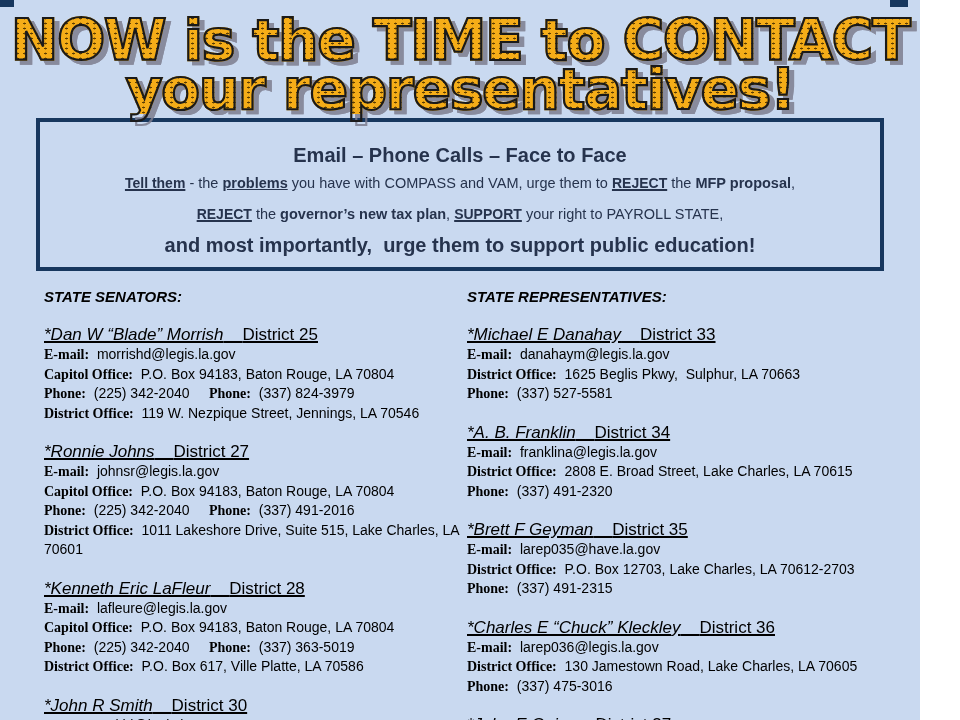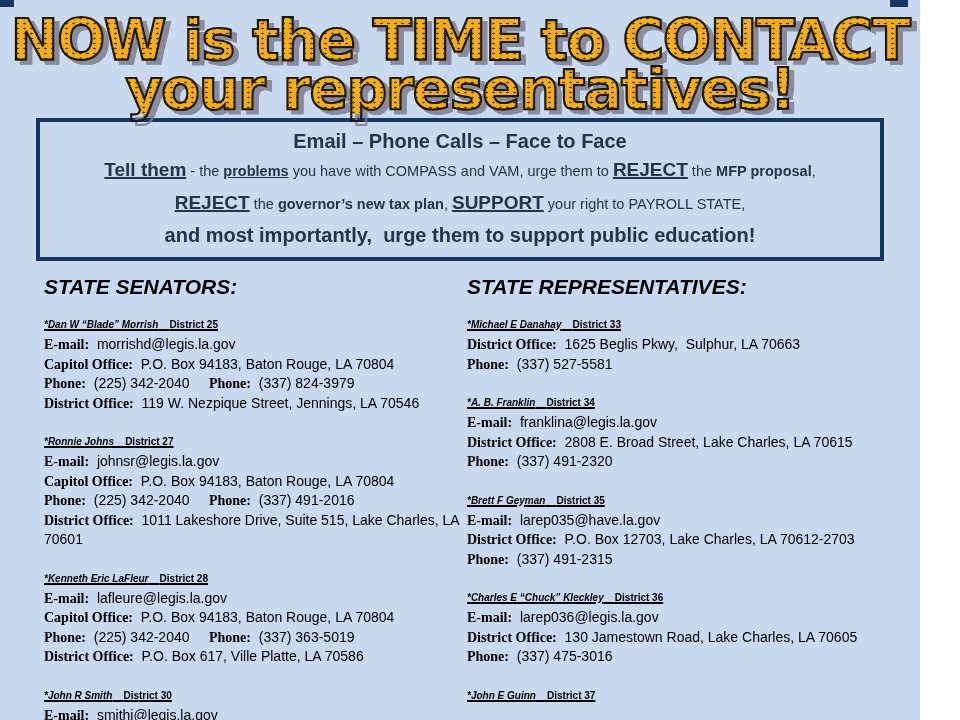--- a/index.html
+++ b/index.html
@@ -35,43 +35,43 @@
       color:transparent;
     }
   }
 
   
   .callout{
     margin:4px 36px 0 36px;
     border:4px solid #17375e;
     text-align:center;
     color:#26334d;
-    padding:7px 6px 9px 6px;
+    padding:21px 6px 9px 6px;
   }
   .callout div{white-space:pre-wrap;}
   .c-head{font-size:20px;font-weight:bold;line-height:24px;}
   .c-mid{font-size:14.5px;line-height:29px;margin-top:2px;}
   .c-mid .big{
-    font-size:19px;font-weight:bold;
+    font-size:14px;font-weight:bold;
     text-decoration:underline;text-decoration-thickness:2px;
   }
   .c-mid .bu{font-weight:bold;text-decoration:underline;}
   .c-mid .b{font-weight:bold;}
   .c-last{font-size:20px;font-weight:bold;line-height:25px;margin-top:4px;}
 
   
   .cols{display:flex;gap:8px;margin-top:16px;padding:0 38px 0 44px;}
   .col{flex:1;min-width:0;}
   .col-head{
-    margin:0;font-size:21px;font-weight:bold;font-style:italic;
+    margin:0;font-size:15px;font-weight:bold;font-style:italic;
     line-height:19px;
   }
   .entry{margin-top:19px;}
   .ehead{
-    margin:0 0 1px 0;font-size:10px;font-weight:bold;line-height:19px;
+    margin:0 0 1px 0;font-size:17px;font-weight:normal;line-height:19px;
     text-decoration:underline;text-decoration-thickness:1.5px;
     white-space:nowrap;
   }
   .ehead .nm{font-style:italic;}
   .ehead .gap::before{content:"\a0\a0\a0\a0";}
   .dline{margin:0;font-size:14px;line-height:19.5px;white-space:pre-wrap;}
   .dline .lb{font-weight:bold;font-family:Liberation Serif, serif;}
 </style>
 </head>
 <body>
@@ -126,20 +126,21 @@
         <p class="dline"><span class="lb">E-mail:</span><span>  smithj@legis.la.gov</span></p>
 
       </article>
     </section>
 
     <section class="col">
       <h2 class="col-head">STATE REPRESENTATIVES:</h2>
 
       <article class="entry">
         <h3 class="ehead"><span class="nm">*Michael E Danahay</span><span class="gap"></span><span class="dist">District 33</span></h3>
+        <p class="dline"><span class="lb">E-mail:</span><span>  danahaym@legis.la.gov</span></p>
         <p class="dline"><span class="lb">District Office:</span><span>  1625 Beglis Pkwy,  Sulphur, LA 70663</span></p>
         <p class="dline"><span class="lb">Phone:</span><span>  (337) 527-5581</span></p>
       </article>
 
       <article class="entry">
         <h3 class="ehead"><span class="nm">*A. B. Franklin</span><span class="gap"></span><span class="dist">District 34</span></h3>
         <p class="dline"><span class="lb">E-mail:</span><span>  franklina@legis.la.gov</span></p>
         <p class="dline"><span class="lb">District Office:</span><span>  2808 E. Broad Street, Lake Charles, LA 70615</span></p>
         <p class="dline"><span class="lb">Phone:</span><span>  (337) 491-2320</span></p>
       </article>

